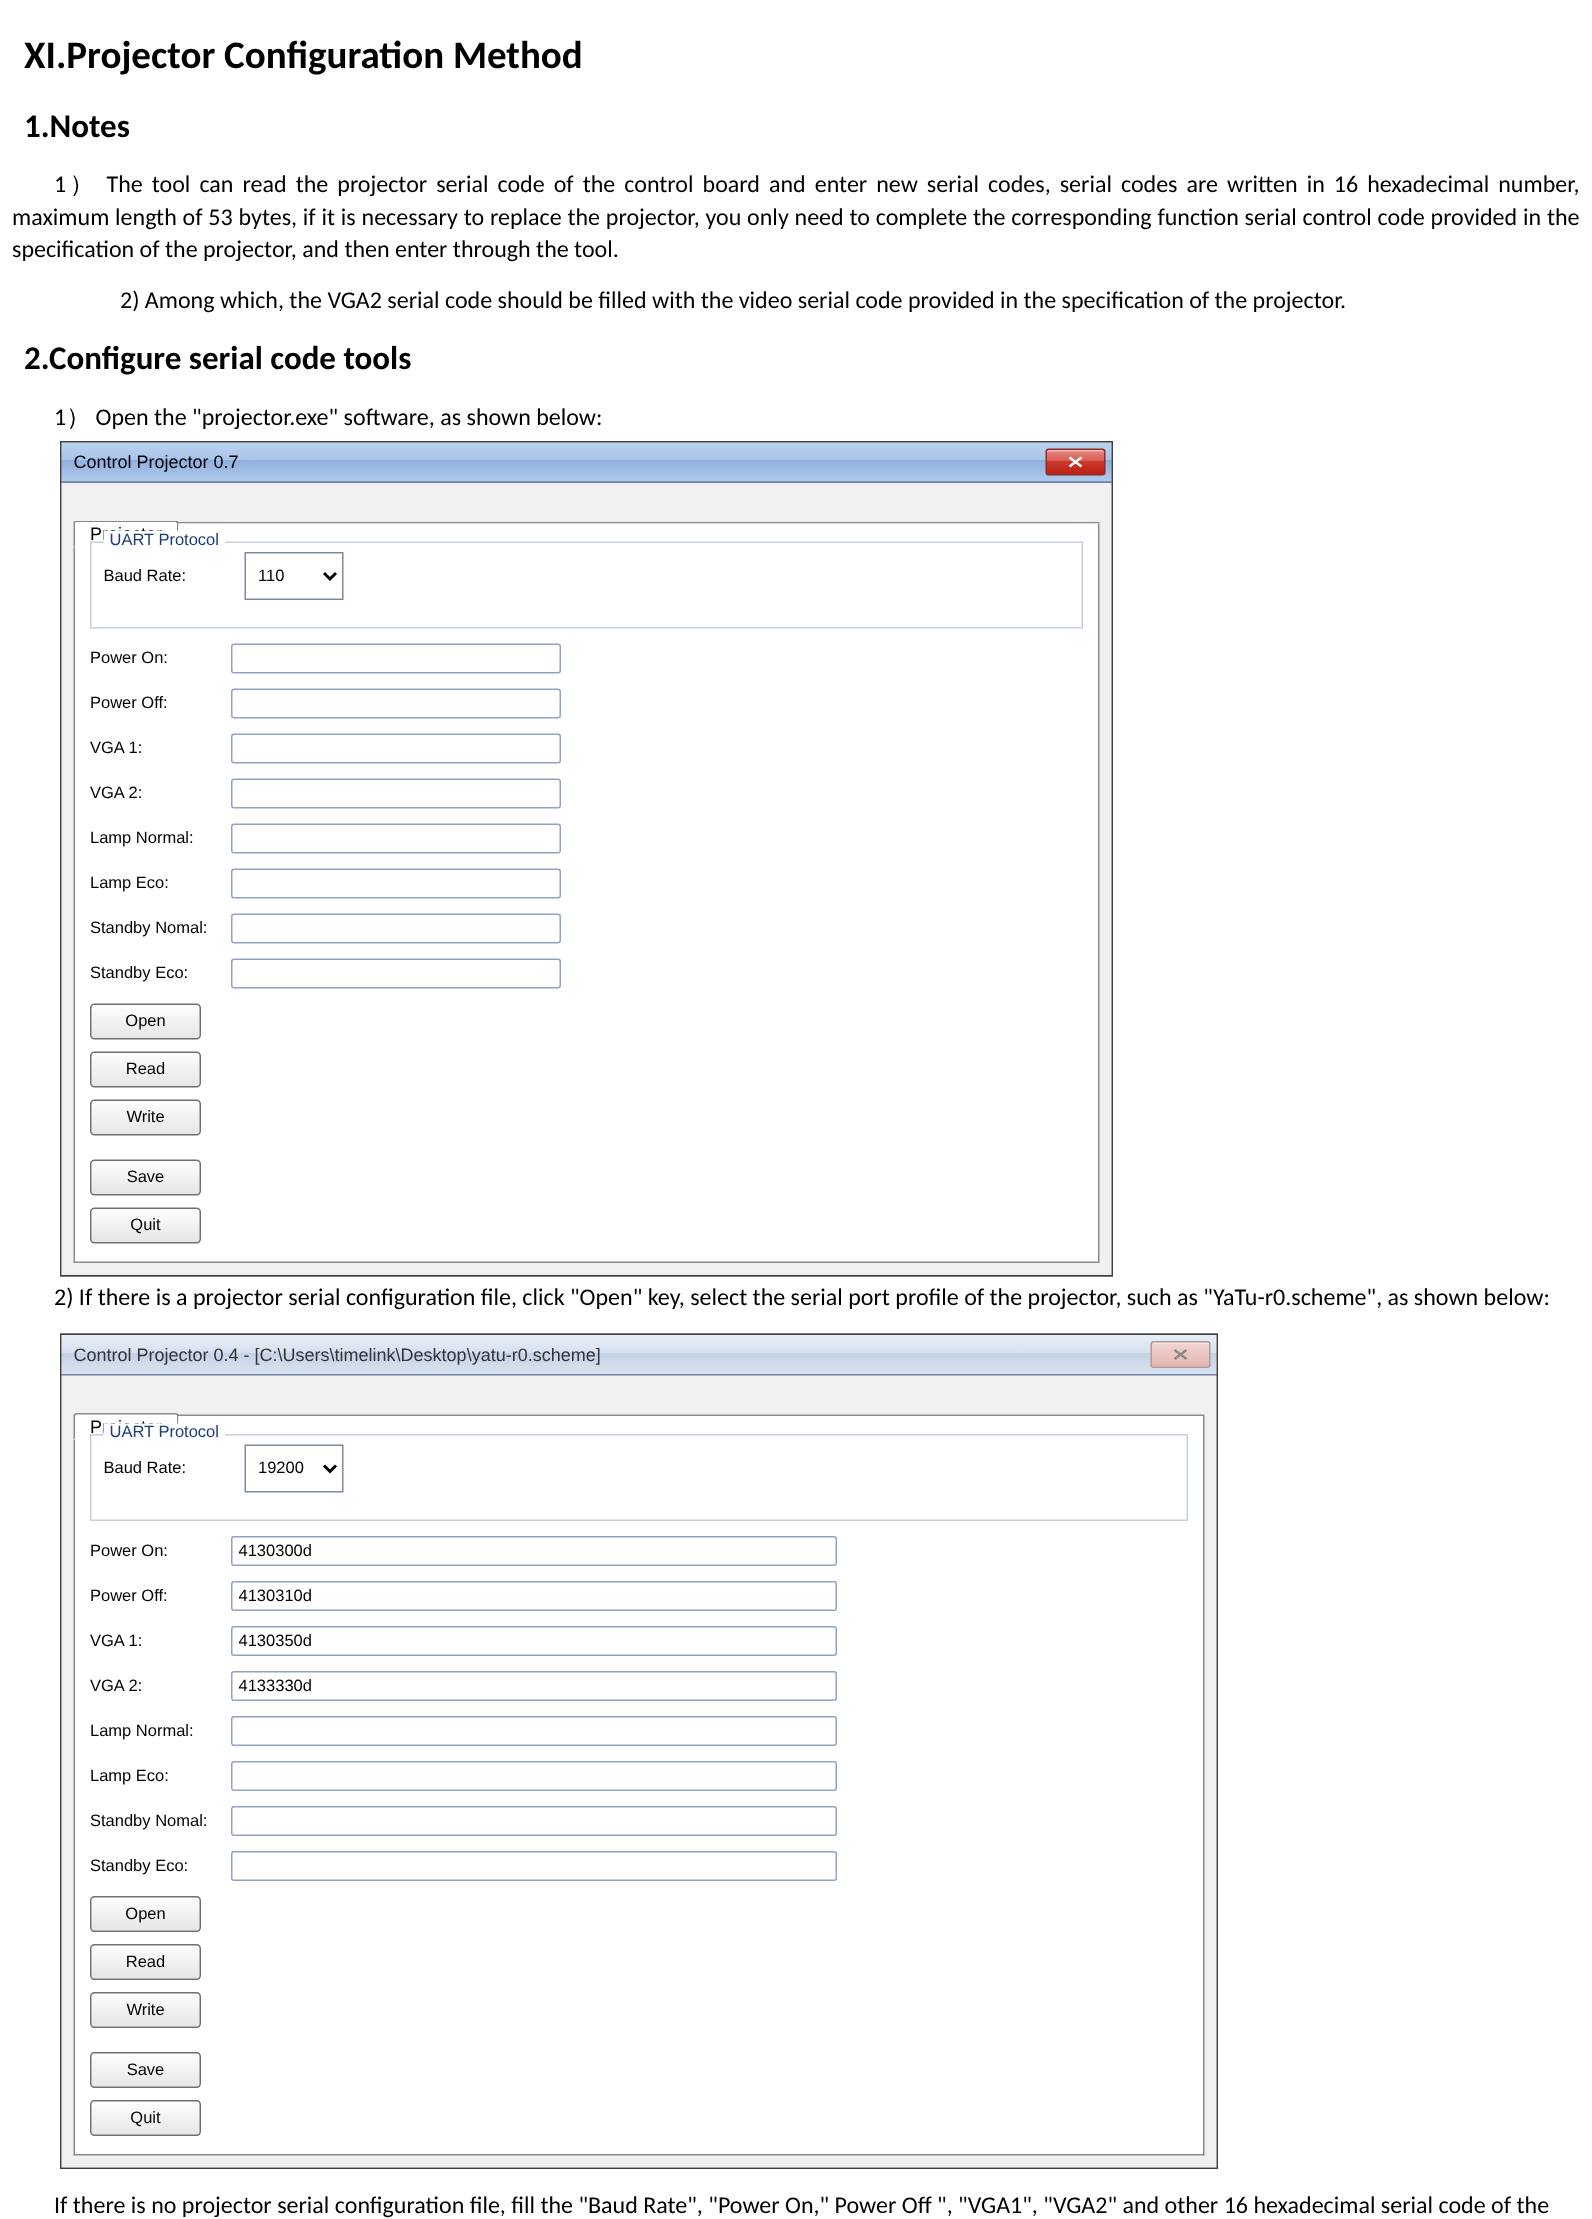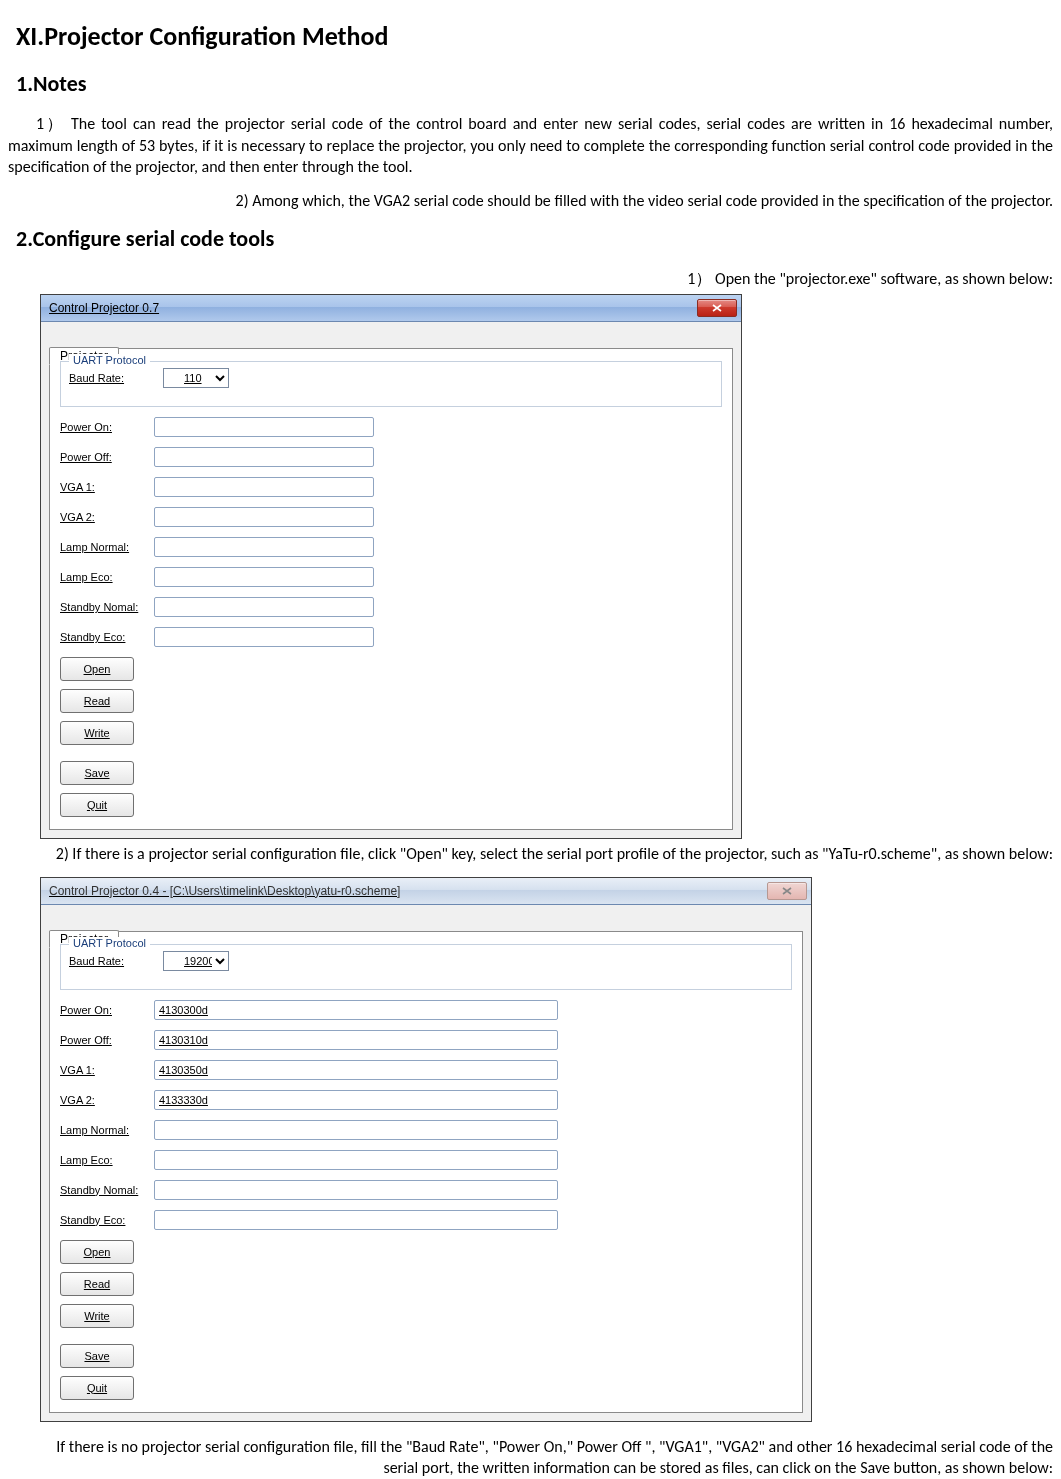--- a/index.html
+++ b/index.html
@@ -20,32 +20,30 @@
   h2 {
     font-size: 22px;
     margin: 14px 0 16px 0;
     font-weight: bold;
     padding-left: 8px;
   }
   .para {
     font-size: 16px;
     line-height: 1.35;
     margin-bottom: 12px;
-    text-align: right;
   }
   .step { margin-bottom: 4px; padding-left: 28px;}
   .app-window {
     margin-left: 32px;
     border: 1px solid #404040;
     width: 700px;
     background: #737373;
     font-family: "Segoe UI", Tahoma, sans-serif;
     font-size: 12px;
     margin-bottom: 4px;
-    text-decoration: underline;
   }
   .titlebar {
     background: linear-gradient(to bottom, #bcd3f1 0%, #a9c4ea 45%, #8fb0df 46%, #b0c9ec 100%);
     height: 26px;
     display: flex;
     align-items: center;
     justify-content: space-between;
     padding: 0 4px;
     border-bottom: 1px solid #6c88b0;
   }
@@ -119,25 +117,25 @@
     align-items: center;
     margin-bottom: 10px;
   }
   .form-label {
     width: 94px;
     font-size: 11px;
     color: #000;
   }
   .baud-select {
     width: 66px;
-    height: 20px;
+    height: 32px;
     border: 1px solid #7a8aa0;
     font-size: 11px;
     background: #fff;
-    padding-left: 16px;
+    padding-left: 4px;
   }
   .text-input {
     height: 18px;
     border: 1px solid #8fa4c1;
     border-radius: 2px;
     font-size: 11px;
     padding: 0 4px;
     background: #fff;
   }
   .text-input.narrow { width: 210px; }

